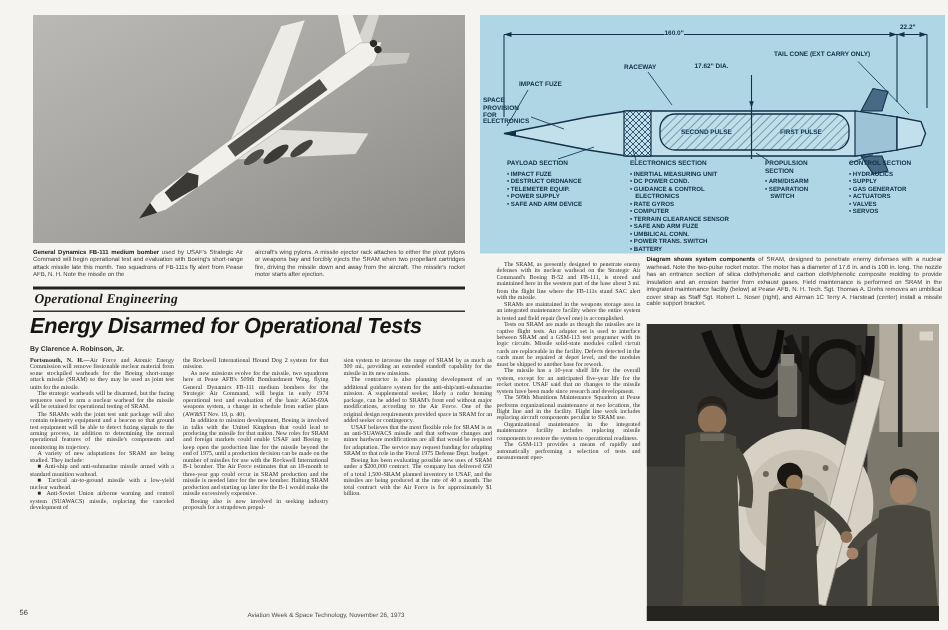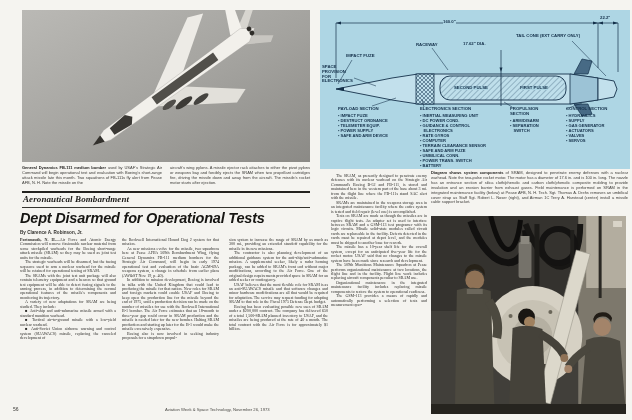--- a/index.html
+++ b/index.html
@@ -95,24 +95,24 @@
         <ellipse cx="151" cy="97" rx="10" ry="3.4" fill="#3c3a36"></ellipse>
         <ellipse cx="167" cy="104" rx="9" ry="3" fill="#454440"></ellipse>
       </g>
     </svg>
   </div>
 
   <div class="abs cap air-cap-1"><b>General Dynamics FB-111 medium bomber</b><span> used by USAF's Strategic Air Command will begin operational test and evaluation with Boeing's short-range attack missile late this month. Two squadrons of FB-111s fly alert from Pease AFB, N. H. Note the missile on the</span></div>
   <div class="abs cap air-cap-2">aircraft's wing pylons. A missile ejector rack attaches to either the pivot pylons or weapons bay and forcibly ejects the SRAM when two propellant cartridges fire, driving the missile down and away from the aircraft. The missile's rocket motor starts after ejection.</div>
 
   <div class="abs rule-thick"></div>
-  <div class="abs kicker">Aeronautical Bombardment</div>
+  <div class="abs kicker">Operational Engineering</div>
   <div class="abs rule-thin"></div>
 
-  <h1 class="abs headline">Dept Disarmed for Operational Tests</h1>
+  <h1 class="abs headline">Energy Disarmed for Operational Tests</h1>
   <div class="abs byline">By Clarence A. Robinson, Jr.</div>
 
   <div class="abs col col1">
     <p class="lead"><b>Portsmouth, N. H.—</b><span>Air Force and Atomic Energy Commission will remove fissionable nuclear material from some stockpiled warheads for the Boeing short-range attack missile (SRAM) so they may be used as joint test units for the missile.</span></p>
     <div class="plist">
         <p>The strategic warheads will be disarmed, but the fuzing sequence used to arm a nuclear warhead for the missile will be retained for operational testing of SRAM.</p>
         <p>The SRAMs with the joint test unit package will also contain telemetry equipment and a beacon so that ground test equipment will be able to detect fuzing signals to the arming process, in addition to determining the normal operational features of the missile's components and monitoring its trajectory.</p>
         <p>A variety of new adaptations for SRAM are being studied. They include:</p>
         <p>■ Anti-ship and anti-submarine missile armed with a standard munition warhead.</p>
         <p>■ Tactical air-to-ground missile with a low-yield nuclear warhead.</p>

